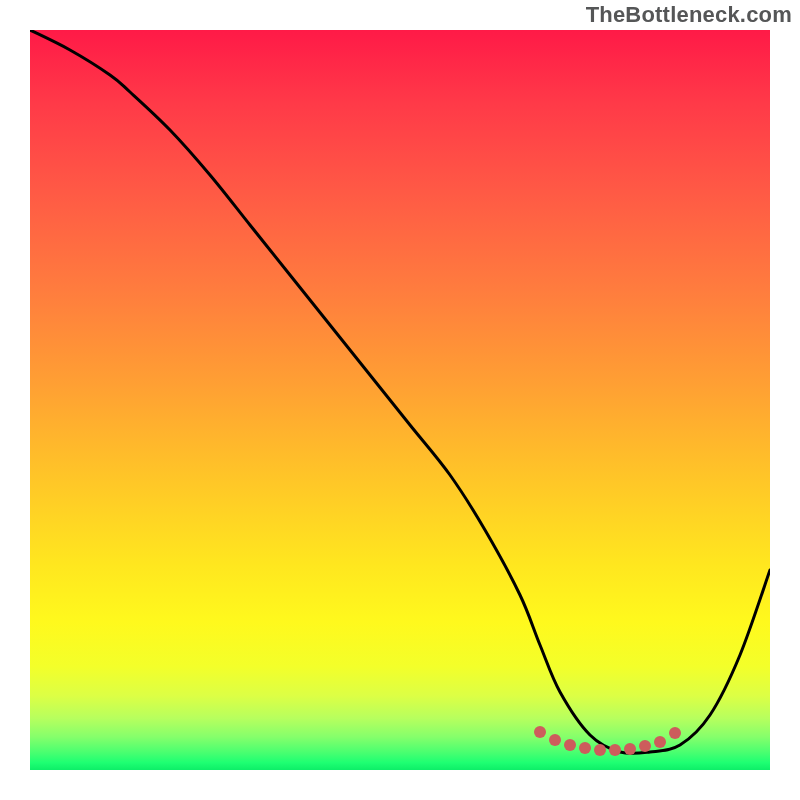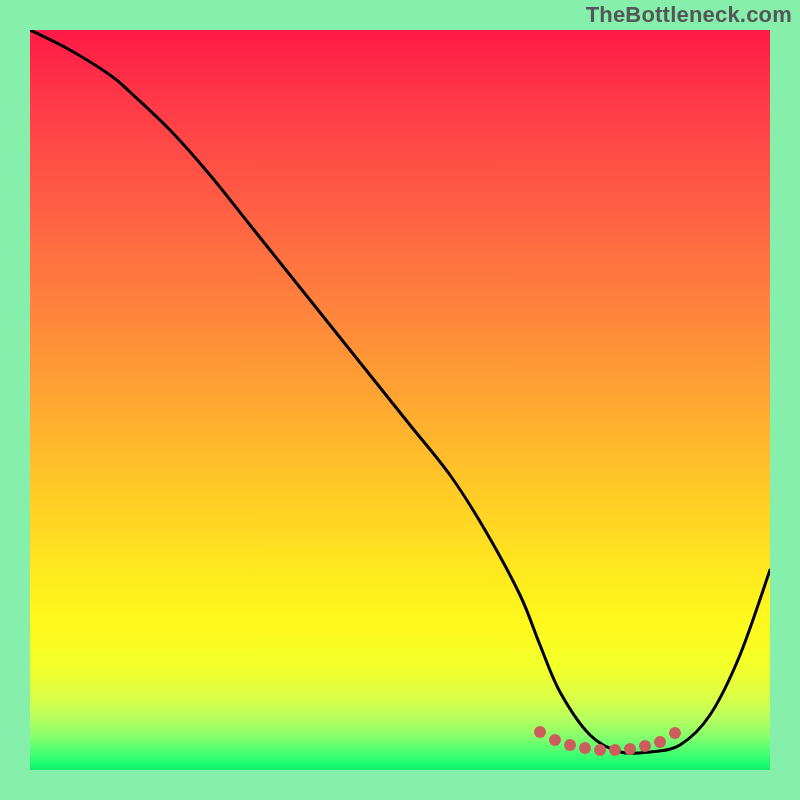--- a/index.html
+++ b/index.html
@@ -8,21 +8,21 @@
     width: 800px;
     height: 800px;
     background: #000;
     overflow: hidden;
     font-family: Arial, Helvetica, sans-serif;
   }
   .outer {
     position: relative;
     width: 800px;
     height: 800px;
-    background: #86efac;
+    background: #ffffff;
   }
   .watermark {
     position: absolute;
     top: 2px;
     right: 8px;
     color: #555657;
     font-size: 22px;
     font-weight: bold;
     letter-spacing: 0.2px;
     z-index: 10;

